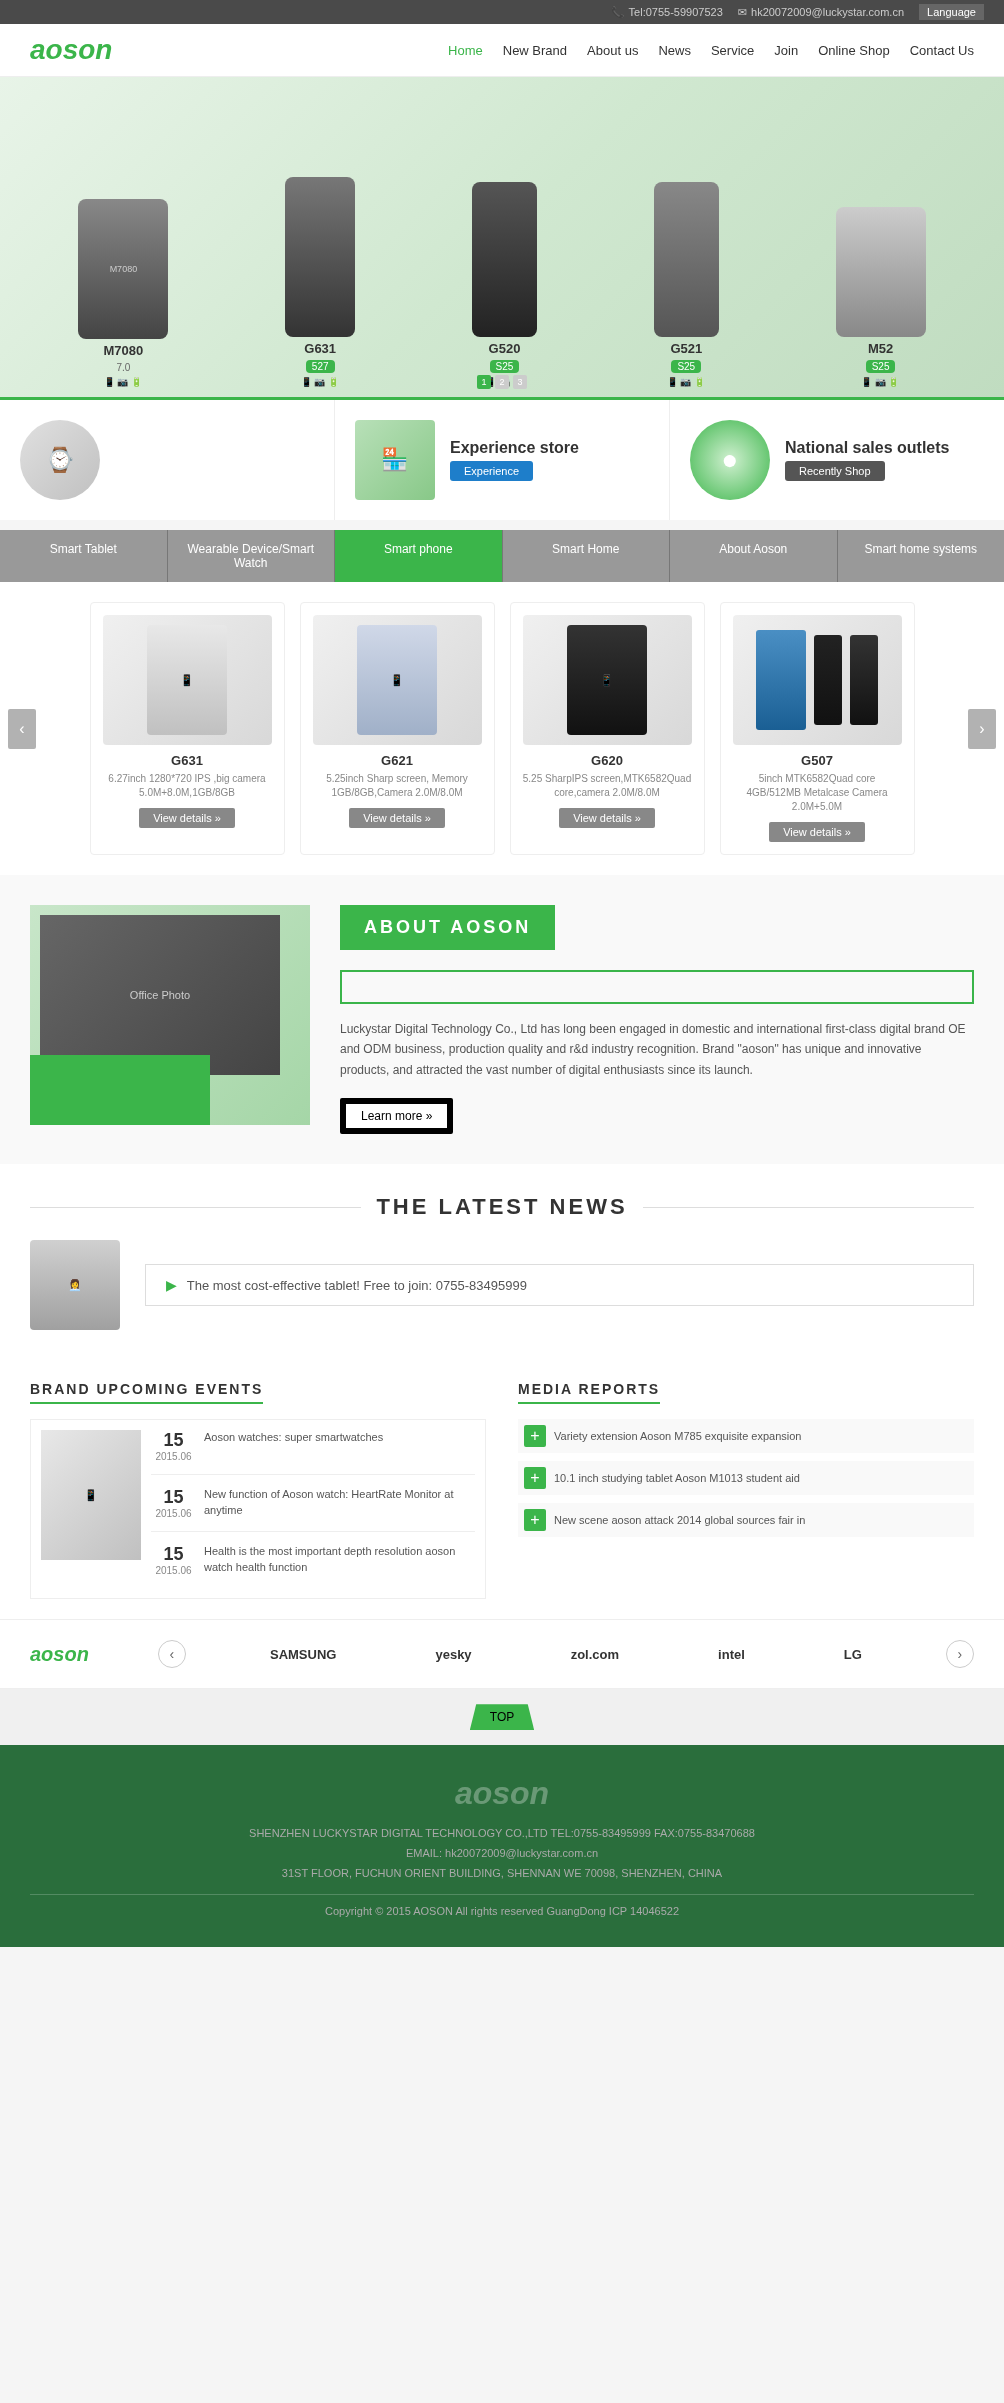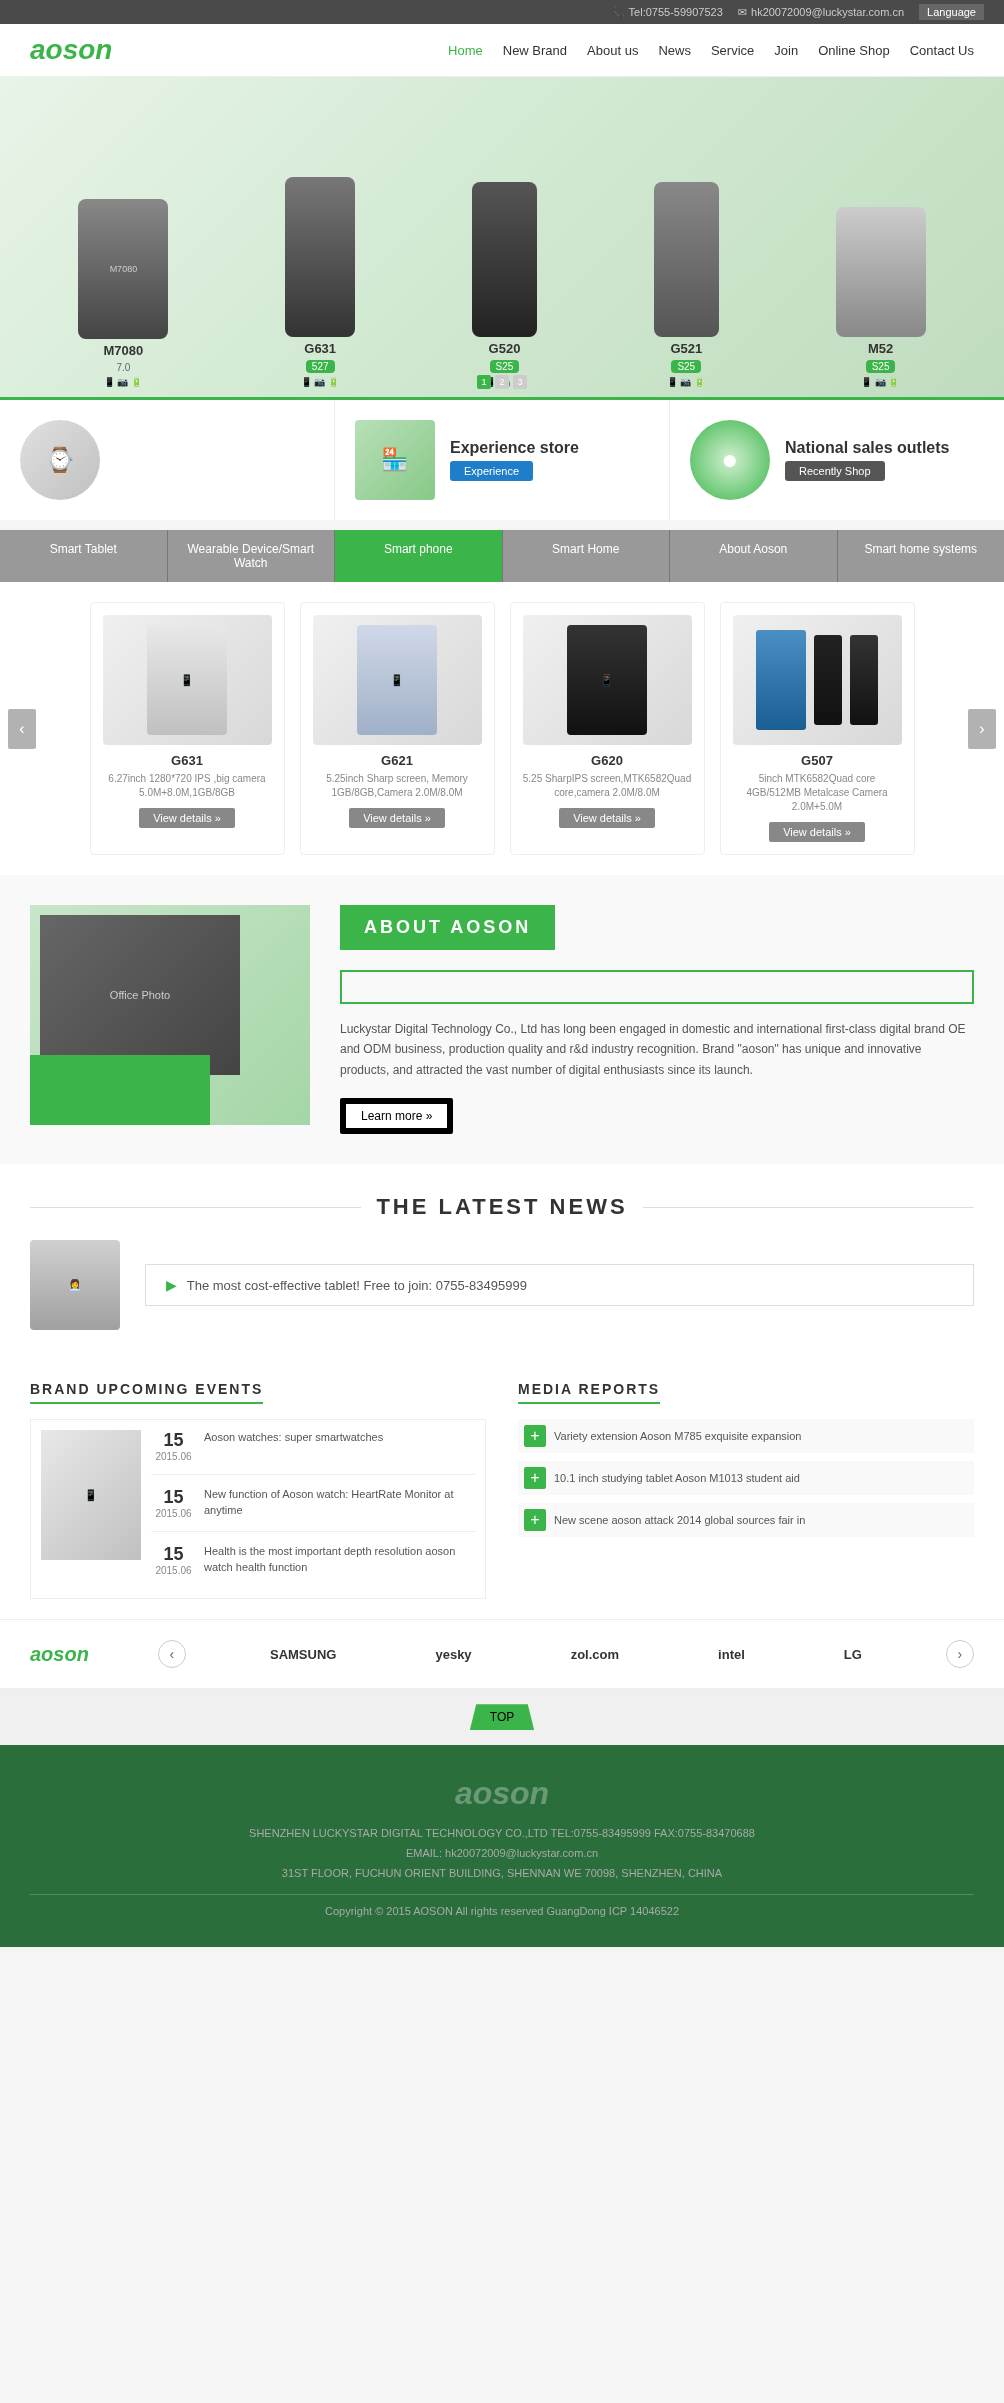--- a/index.html
+++ b/index.html
@@ -227,21 +227,21 @@
     }
     .about-img-box {
       width: 280px;
       height: 220px;
       background: linear-gradient(135deg, #c8e6c9, #a5d6a7);
       flex-shrink: 0;
       position: relative;
       overflow: hidden;
     }
     .about-office-img {
-      width: 200px;
+      width: 240px;
       height: 160px;
       background: linear-gradient(135deg, #666, #444);
       position: absolute;
       top: 10px;
       left: 10px;
       display: flex; align-items: center; justify-content: center;
       color: #ccc; font-size: 11px;
     }
     .about-green-block {
       position: absolute;

